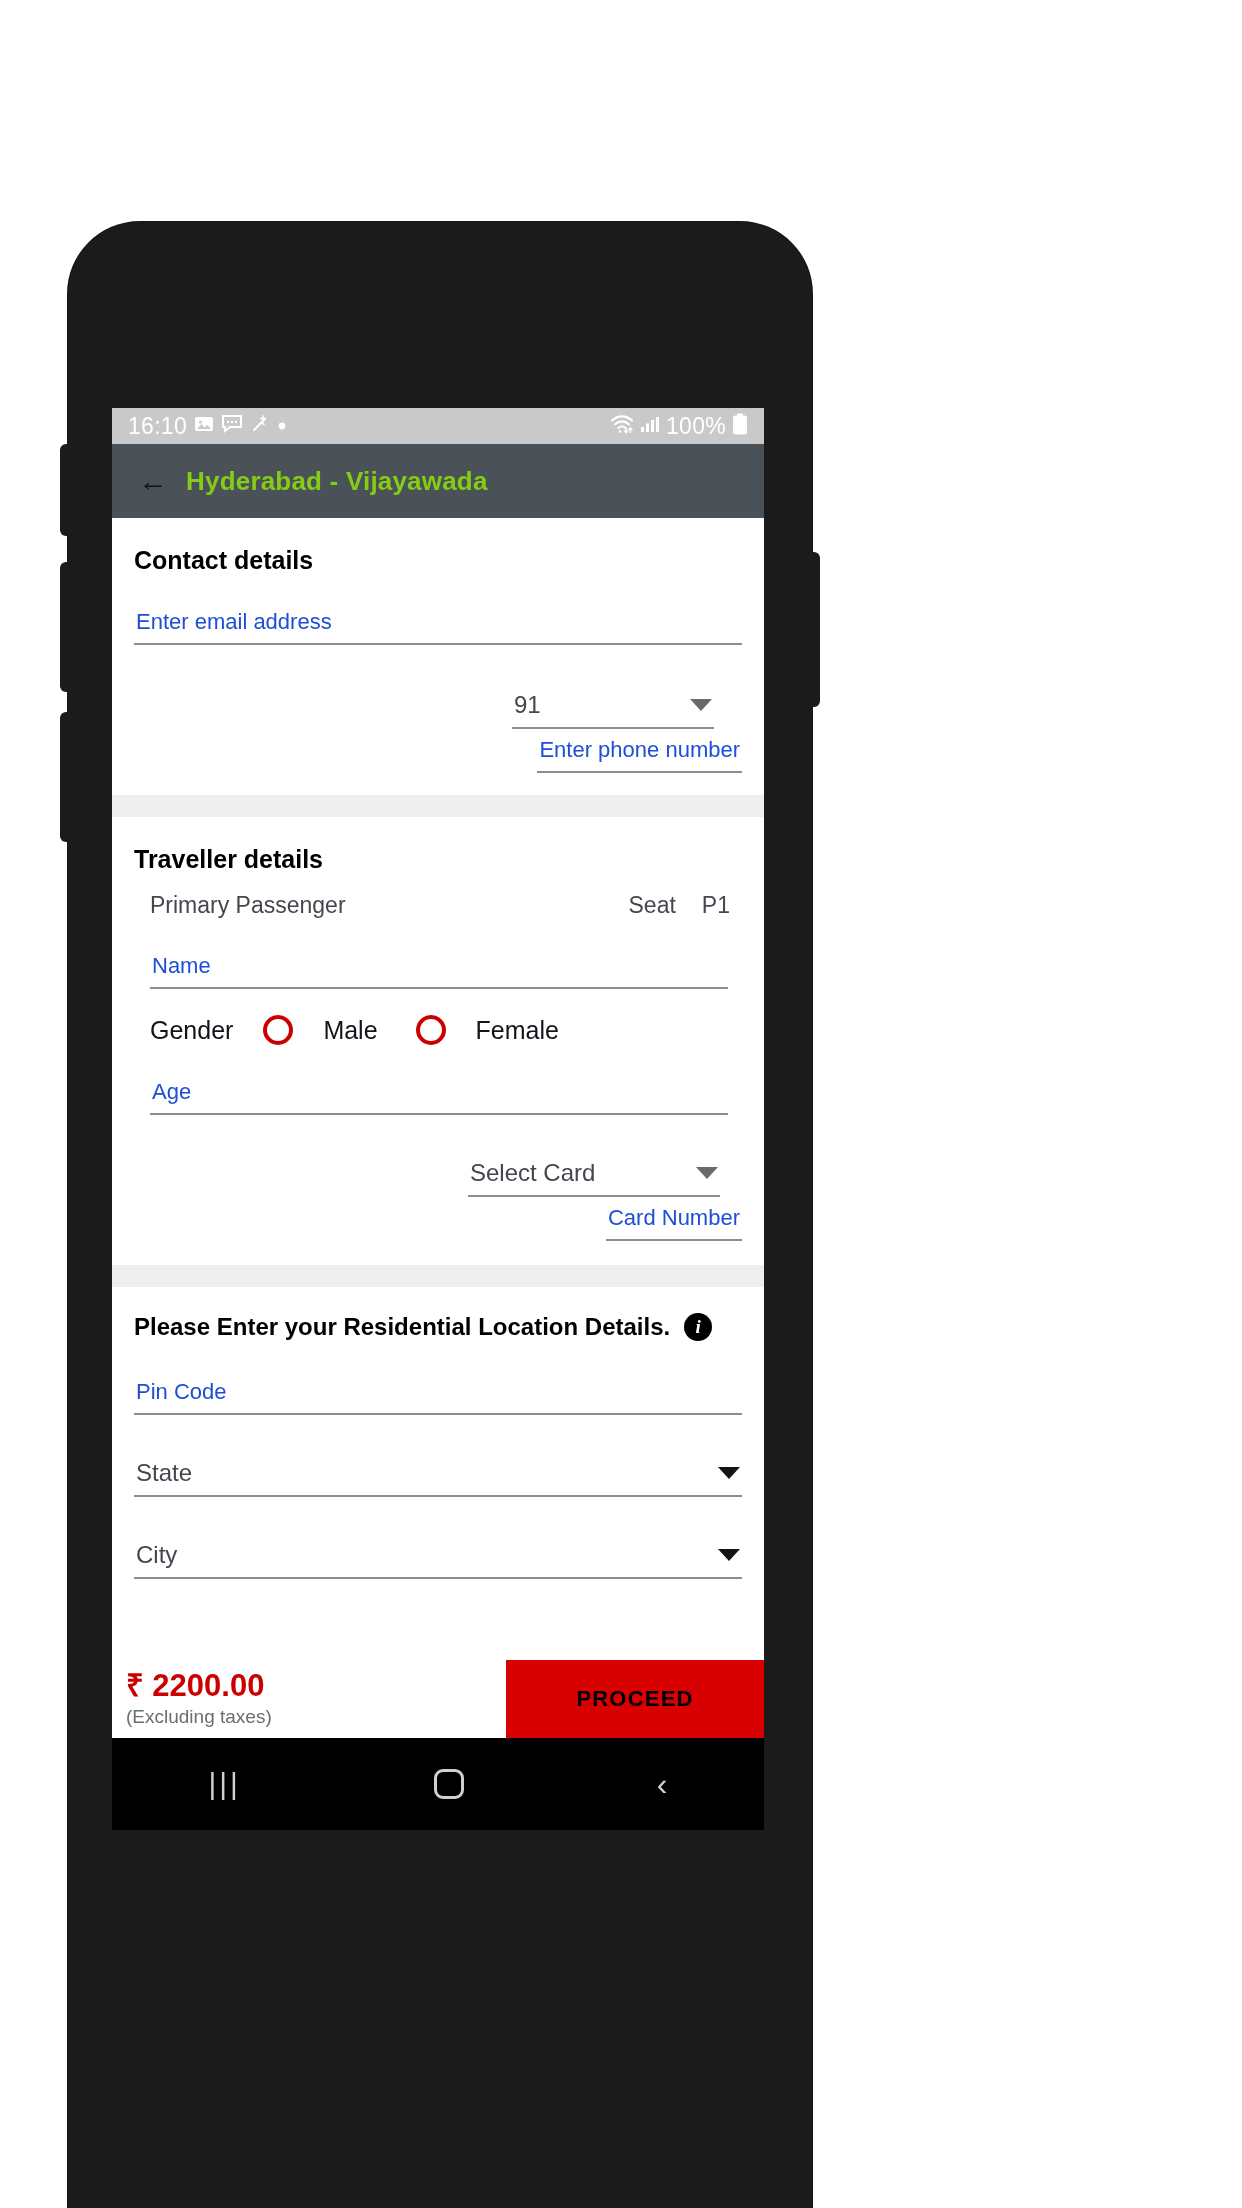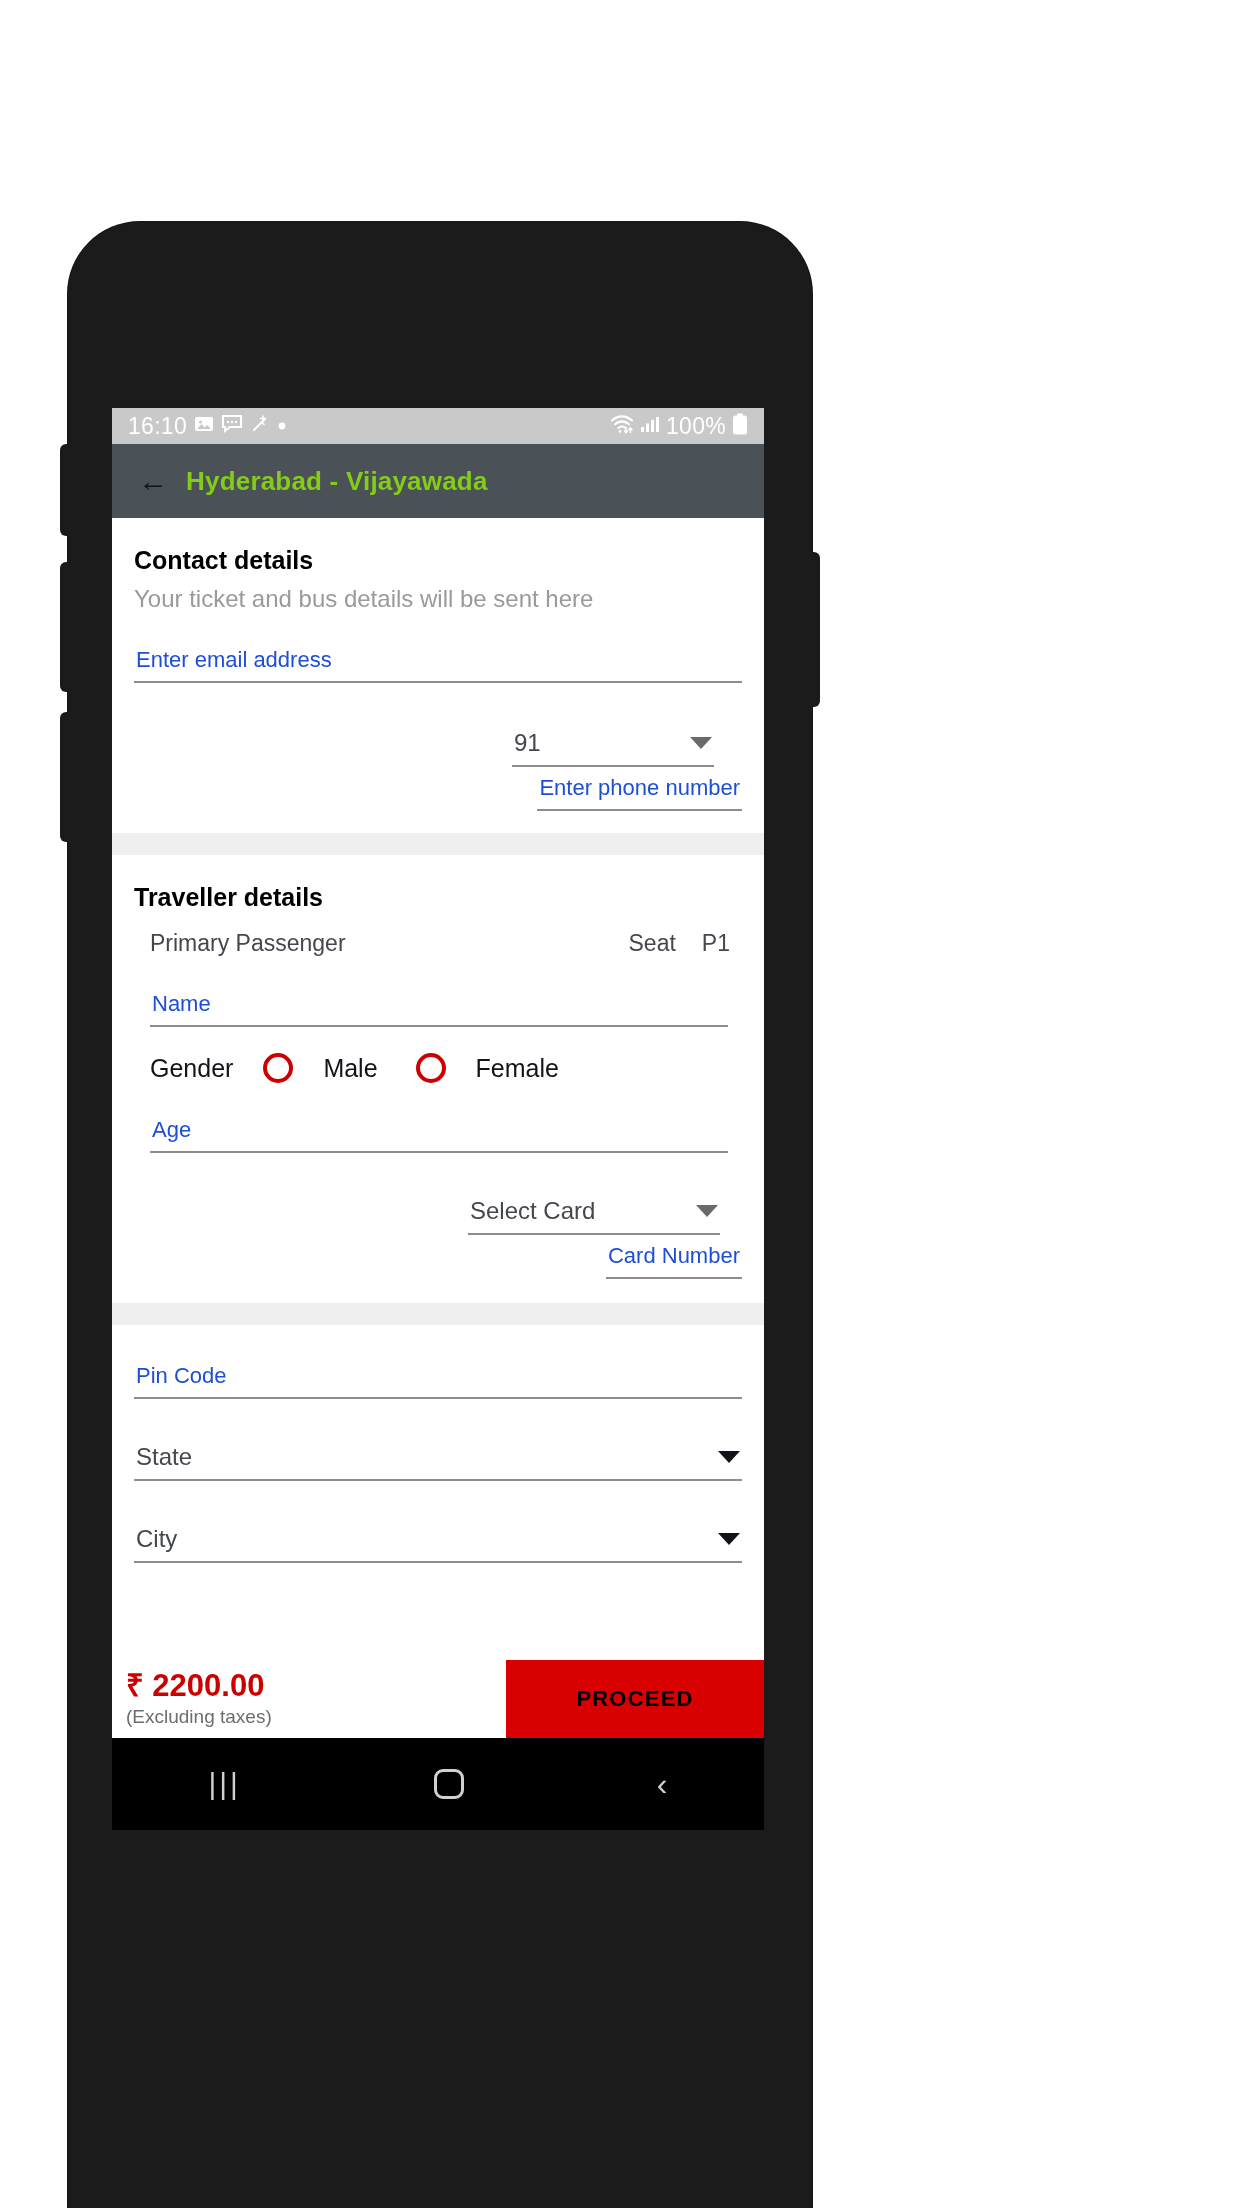--- a/index.html
+++ b/index.html
@@ -358,21 +358,20 @@
 
     <div id="app-header">
       <span class="back-arrow">←</span>
       <span class="hdr-title">Hyderabad - Vijayawada</span>
     </div>
 
     <div id="content">
 
       <div class="card">
         <div class="section-title">Contact details</div>
-        <div class="section-sub">Your ticket and bus details will be sent here</div>
 
         <div style="height:26px"></div>
         <div class="field">
           <span class="ph">Enter email address</span>
         </div>
 
         <div style="height:38px"></div>
         <div class="row">
           <div class="select-field" style="width:198px; margin-right:28px;">
             <span class="ph">91</span>
@@ -425,20 +424,24 @@
           <div class="field" style="flex:1; align-self:flex-end;">
             <span class="ph">Card Number</span>
           </div>
         </div>
         <div style="height:24px"></div>
       </div>
 
       <div class="gap"></div>
 
       <div class="card">
+        <div class="res-title-row">
+          <span class="res-title">Please Enter your Residential Location Details.</span>
+          <span class="info-icon">i</span>
+        </div>
 
         <div style="height:30px"></div>
         <div class="field">
           <span class="ph">Pin Code</span>
         </div>
 
         <div style="height:36px"></div>
         <div class="select-field">
           <span class="ph">State</span>
           <span class="caret dark"></span>

